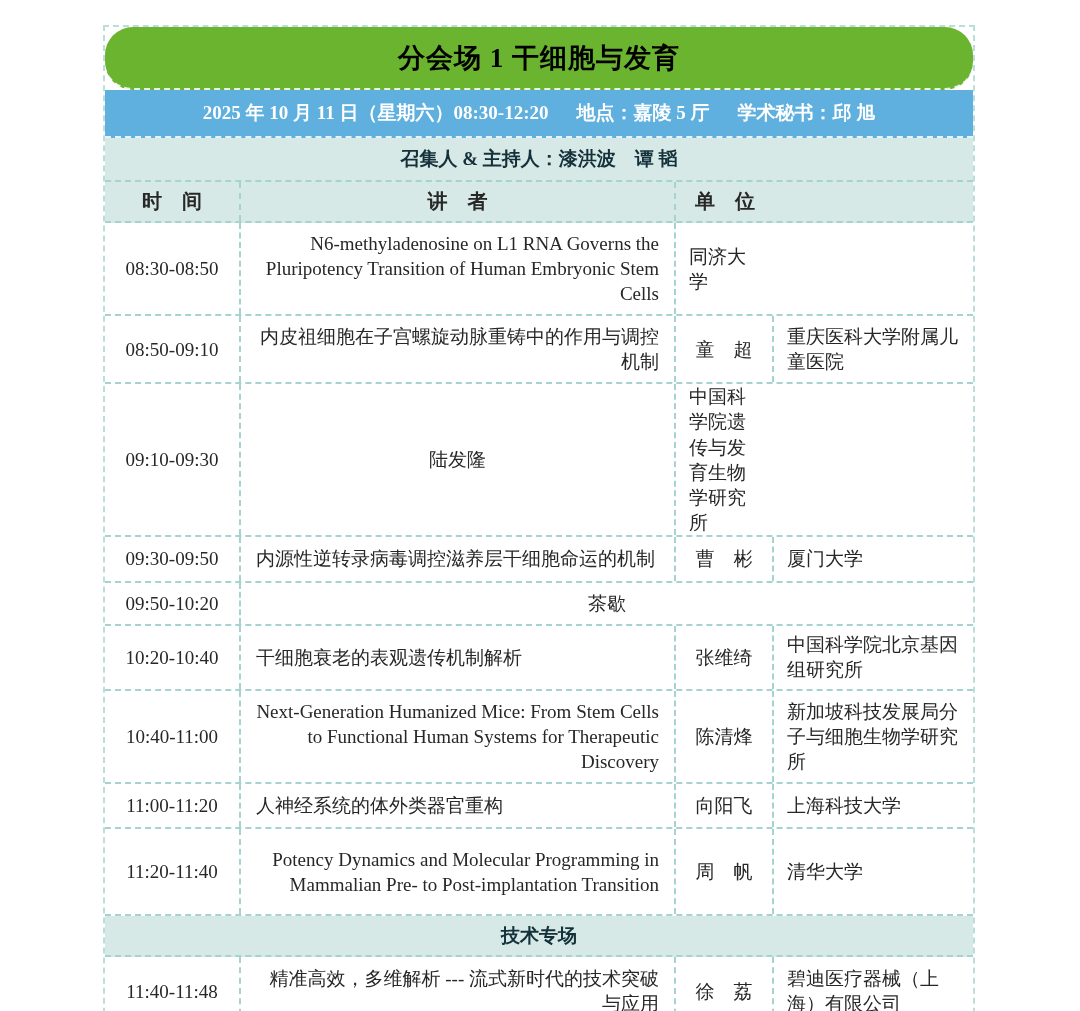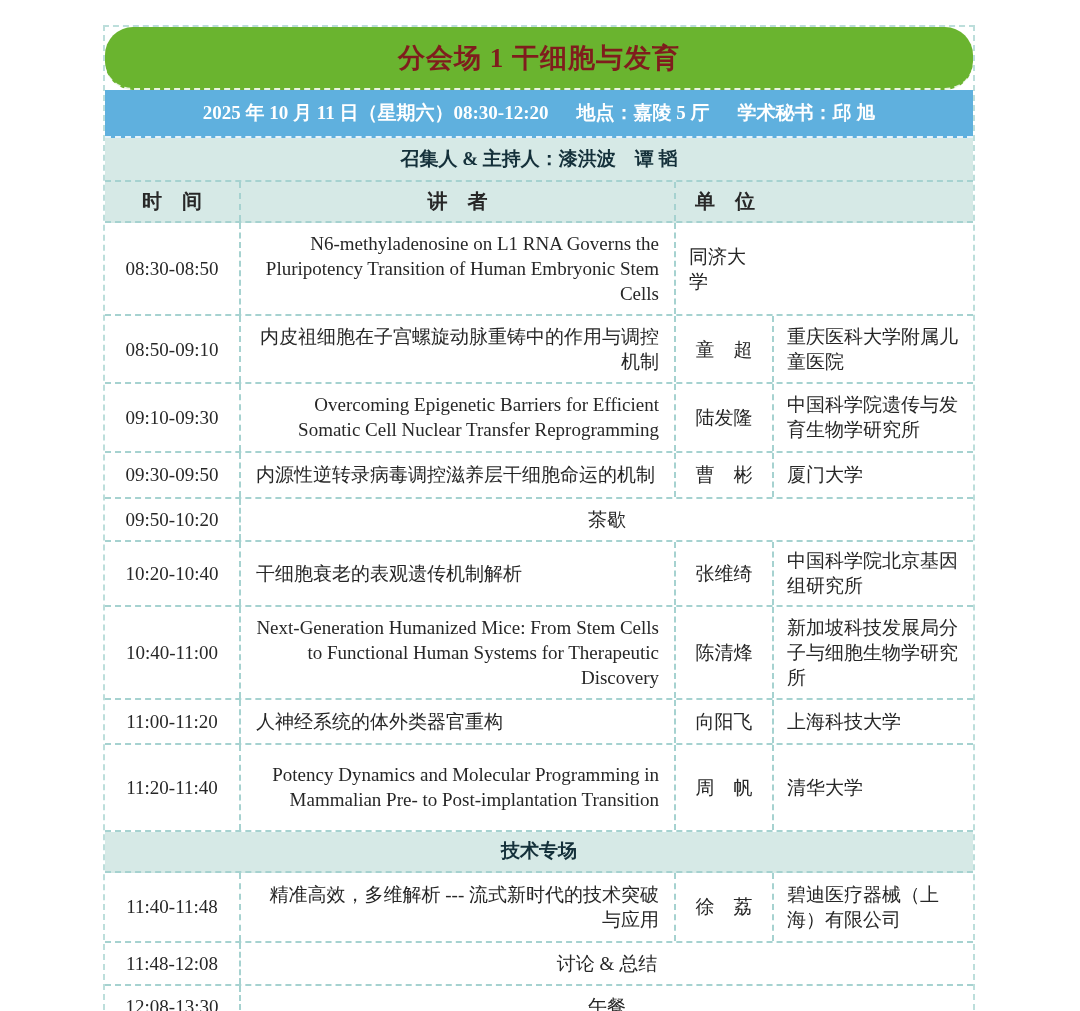--- a/index.html
+++ b/index.html
@@ -3,21 +3,21 @@
 <meta charset="utf-8">
 <style>
   * { margin:0; padding:0; box-sizing:border-box; }
   html,body { width:1080px; height:1011px; background:#ffffff; overflow:hidden;
               font-family:"Liberation Serif","DejaVu Serif",serif; }
   .sheet { position:absolute; left:103px; top:25px; width:872px;
            border:2px dashed #bcdedb; }
 
   
   .band { display:flex; align-items:center; justify-content:center; text-align:center; }
-  .band-green { height:63px; background:#6ab42f; color:#7f1d1d; font-size:27px; font-weight:bold;
+  .band-green { height:63px; background:#6ab42f; color:#000000; font-size:27px; font-weight:bold;
                 letter-spacing:1px; border-bottom:2px dashed rgba(255,255,255,.85);border-radius:28px; }
   .band-blue  { height:48px; background:#5fb0de; color:#ffffff; font-size:19px; font-weight:bold;
                 border-bottom:2px dashed rgba(255,255,255,.85); }
   .band-blue span { margin:0 14px; white-space:nowrap; }
   .band-teal  { height:44px; background:#d6e9e6; color:#14303a; font-size:19px; font-weight:bold;
                 border-bottom:2px dashed #a6d2d0; }
 
   
   .row { display:grid; grid-template-columns:136px 435px 98px 1fr;
          border-bottom:2px dashed #a6d2d0; background:#ffffff; }
@@ -75,21 +75,20 @@
 
   <div class="row h60">
     <div class="cell c-center">08:50-09:10</div>
     <div class="cell c-title">内皮祖细胞在子宫螺旋动脉重铸中的作用与调控机制</div>
     <div class="cell c-center">童　超</div>
     <div class="cell c-aff">重庆医科大学附属儿童医院</div>
   </div>
 
   <div class="row h62">
     <div class="cell c-center">09:10-09:30</div>
-    <div class="cell c-title">Overcoming Epigenetic Barriers for Efficient Somatic Cell Nuclear Transfer Reprogramming</div>
     <div class="cell c-center">陆发隆</div>
     <div class="cell c-aff">中国科学院遗传与发育生物学研究所</div>
   </div>
 
   <div class="row h46">
     <div class="cell c-center">09:30-09:50</div>
     <div class="cell c-title">内源性逆转录病毒调控滋养层干细胞命运的机制</div>
     <div class="cell c-center">曹　彬</div>
     <div class="cell c-aff">厦门大学</div>
   </div>

